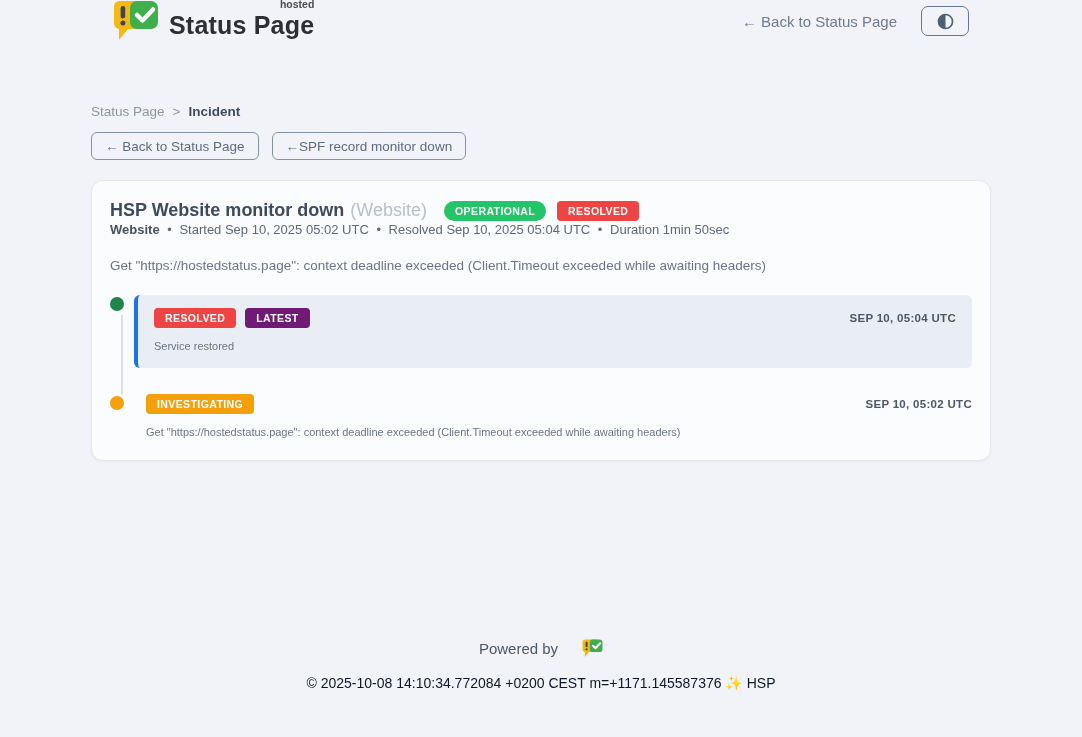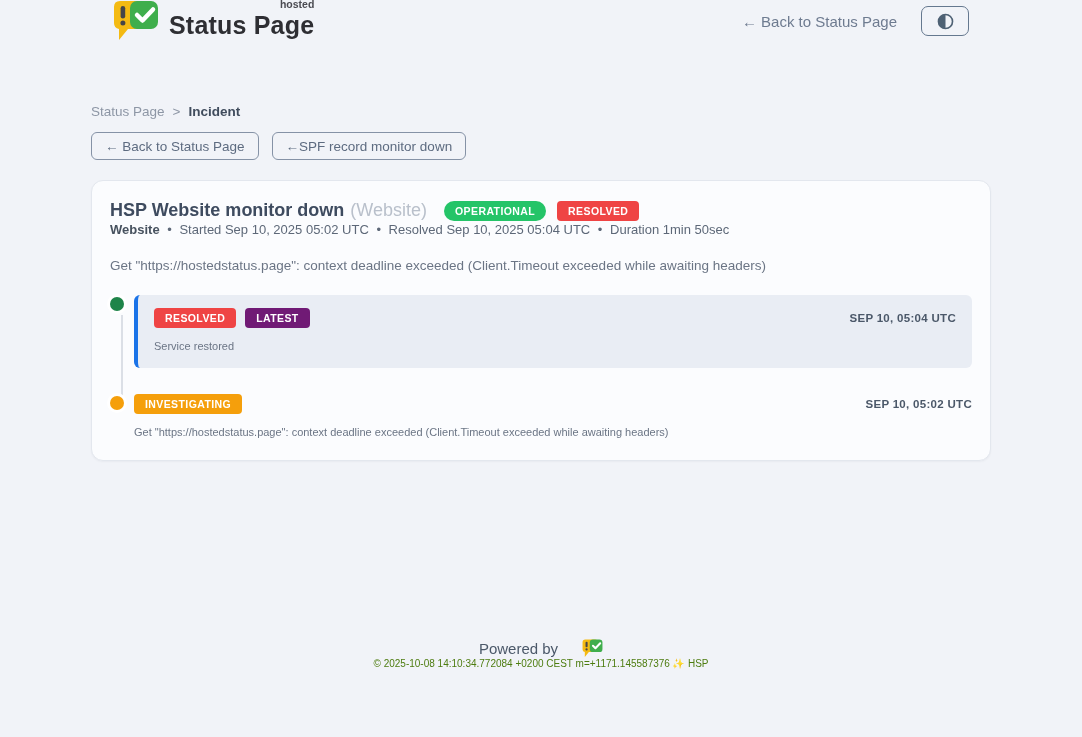--- a/index.html
+++ b/index.html
@@ -78,42 +78,42 @@
   .meta-line { margin-top: 1px; font-size: 13px; color: #5d6878; }
   .meta-strong { font-weight: 700; color: #47525f; }
   .meta-sep { margin: 0 4px; }
 
   .description { margin-top: 21px; font-size: 13.5px; color: #6b7585; }
 
   
   .timeline { margin-top: 22px; position: relative; }
   .tl-line { position: absolute; left: 11px; top: 20px; height: 88px; width: 2px; background: #dbdfe6; }
   .tl-item { display: flex; position: relative; }
-  .tl-item + .tl-item { margin-top: 26px; }
+  .tl-item + .tl-item { margin-top: 26px; gap: 12px; }
   .dot-col { width: 24px; flex: none; padding-top: 2px; }
   .dot { width: 14px; height: 14px; border-radius: 50%; box-shadow: 0 0 0 3px #ffffff; }
   .dot-green { background: #1e8449; }
   .dot-orange { background: #f59f0b; }
   .tl-box {
     flex: 1;
     background: #e9edf4;
     border-left: 4px solid #1a73e8;
     border-radius: 6px;
     padding: 13px 16px 16px;
   }
   .tl-plain { flex: 1; }
   .tl-head { display: flex; justify-content: space-between; align-items: center; }
   .tl-badges { display: flex; gap: 9px; }
   .tl-time { font-size: 11.5px; font-weight: 700; color: #4b5869; letter-spacing: .3px; white-space: nowrap; }
   .tl-msg { margin-top: 12px; font-size: 11px; color: #6b7585; }
 
   
   footer { margin-top: 178px; text-align: center; padding-bottom: 20px; }
   .powered { display: inline-flex; align-items: center; gap: 24px; font-size: 15px; color: #4b5869; }
-  .copyright { font-size: 10px; color: #4d7c0f; }
+  .copyright { margin-top: 17px; font-size: 14px; color: #0f172a; }
 </style>
 </head>
 <body>
 
 <header>
   <div class="header-inner">
     <div class="brand">
       <span style="display:flex;">
         <svg width="46" height="42" viewBox="0 0 46 42">
           <path d="M7 1 H29 Q35 1 35 7 V23 Q35 29 29 29 H15 L6 40 V29 Q1 28 1 23 V7 Q1 1 7 1 Z" fill="#f4ba13"></path>

